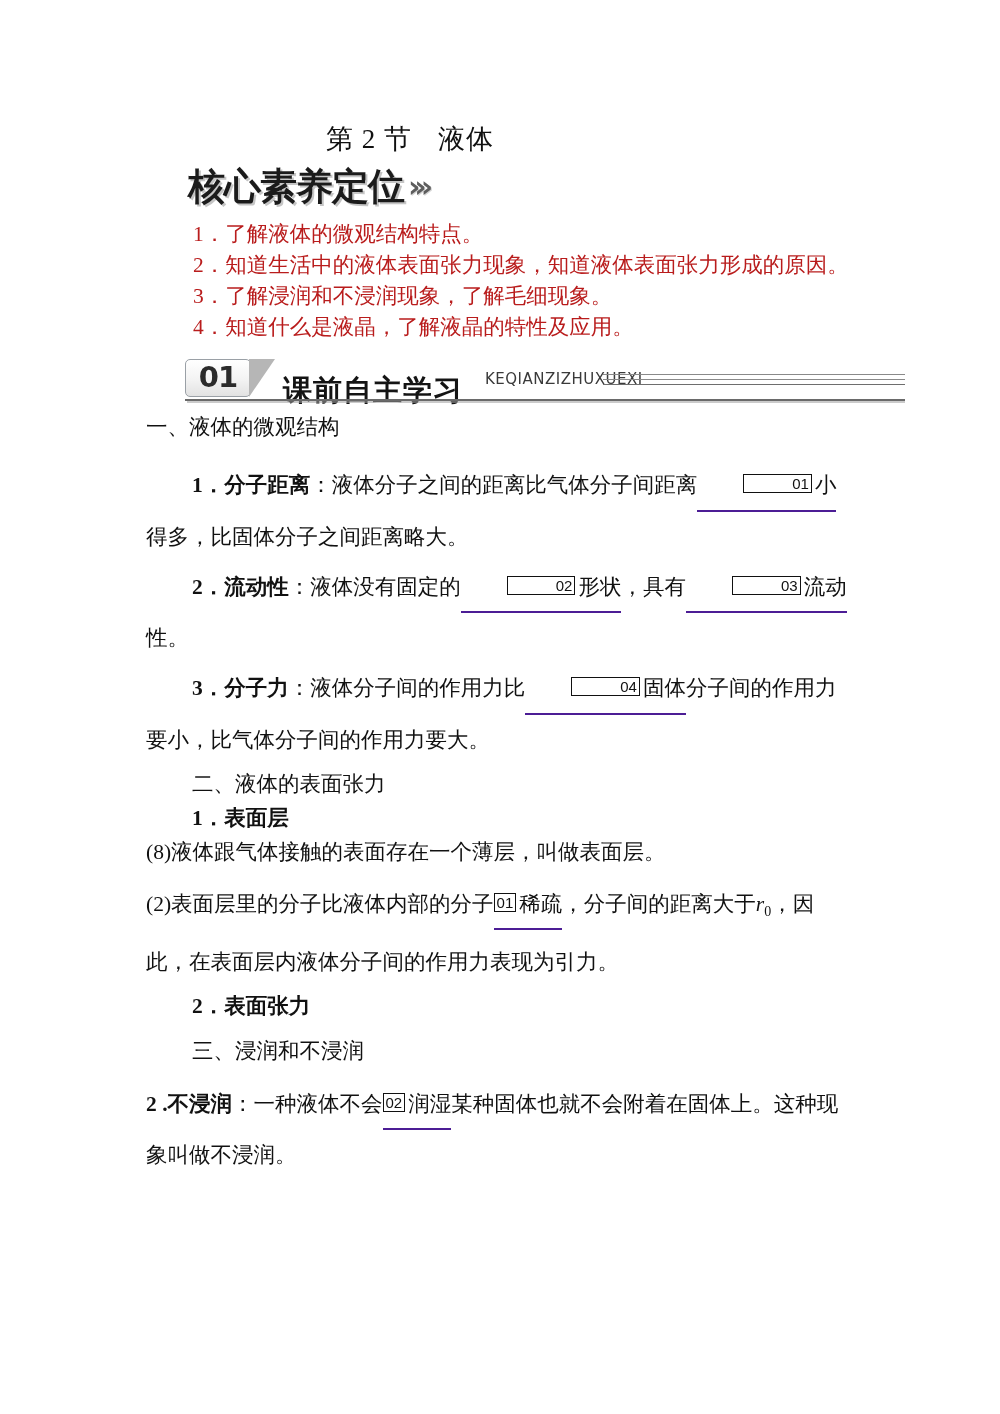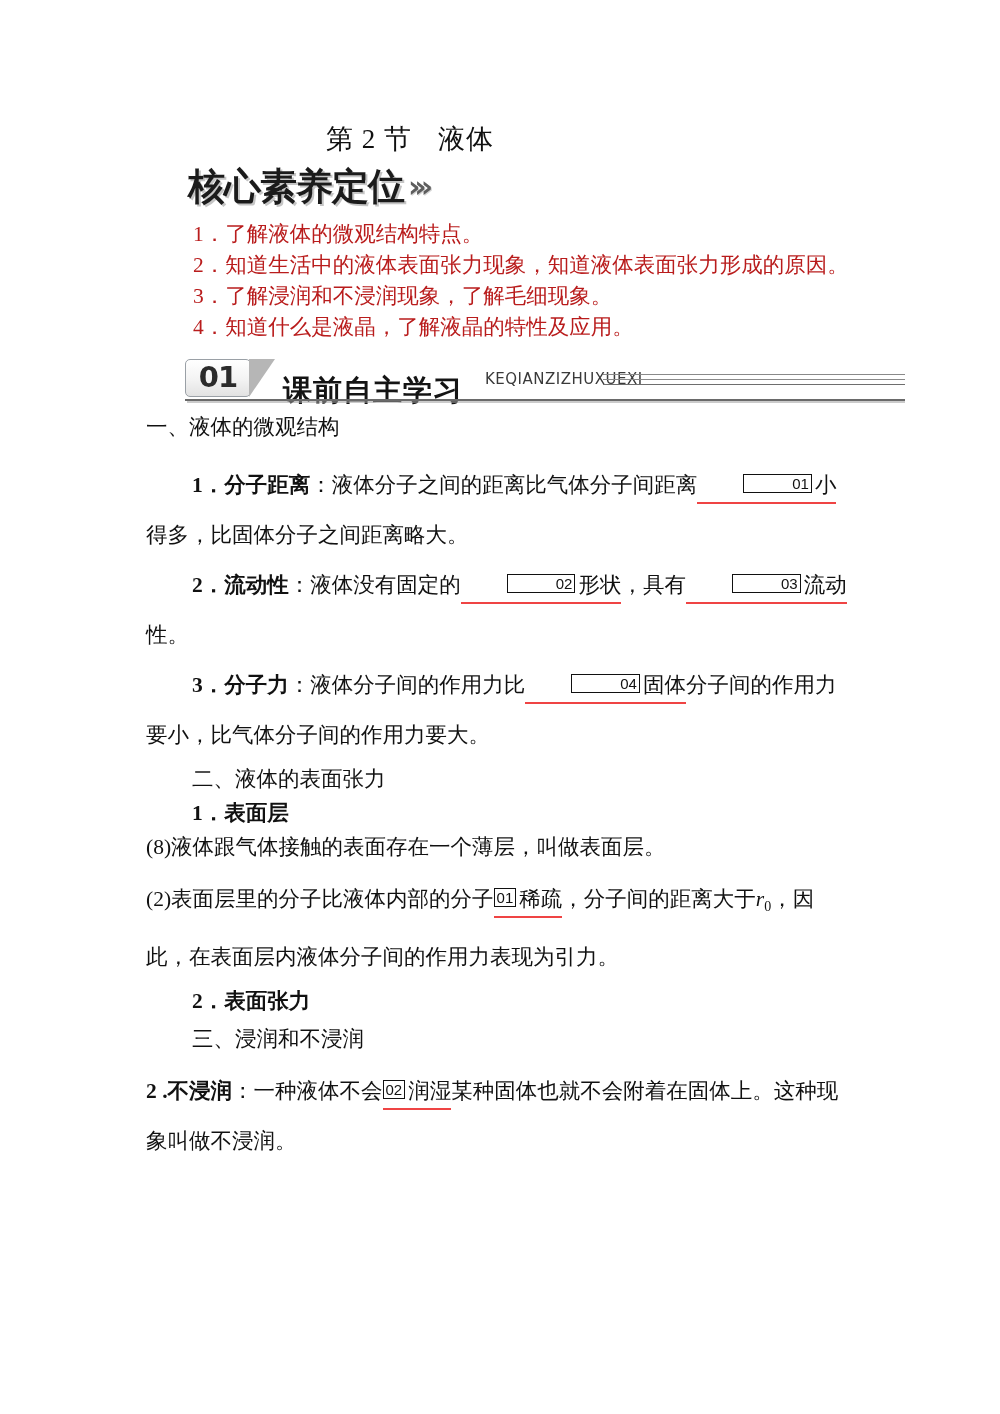--- a/index.html
+++ b/index.html
@@ -175,22 +175,22 @@
   .p.loose { line-height: 50px; }
   .p.tight { line-height: 34px; }
   .p.ind { text-indent: 46px; }
   .p.noind { text-indent: 0; }
   .bold { font-weight: bold; }
 
   
   .blank {
     display: inline-block;
     white-space: nowrap;
-    border-bottom: 2px solid #ef4444;
-    padding-bottom: 5px;
+    border-bottom: 2px solid #4c1d95;
+    padding-bottom: 13px;
     line-height: 1;
   }
   .blank .bx {
     display: inline-block;
     border: 1px solid #111;
     font-family: "Liberation Sans", "DejaVu Sans", sans-serif;
     font-size: 15px;
     line-height: 17px;
     padding: 0 2px;
     vertical-align: 3px;
@@ -272,21 +272,21 @@
 
     <p class="p loose noind" style="margin-top:10px;">
       <span>(2)表面层里的分子比液体内部的分子</span><span class="blank"><span class="bx">01</span><span class="ans">稀疏</span></span><span>，分子间的距离大于</span><span class="varr"><span>r</span><sub>0</sub></span><span>，因此，在表面层内液体分子间的作用力表现为引力。</span>
     </p>
 
     <p class="p tight ind" style="margin-top:2px;">
       <span class="bold">2．表面张力</span>
     </p>
 
 
-    <p class="p tight ind" style="margin-top:4px;">
+    <p class="p tight ind" style="margin-top:12px;font-family:Liberation Mono, monospace;">
       <span>三、浸润和不浸润</span>
     </p>
 
 
     <p class="p loose noind" style="margin-top:10px;">
       <span class="bold">2 .不浸润</span><span>：一种液体不会</span><span class="blank"><span class="bx">02</span><span class="ans">润湿</span></span><span>某种固体也就不会附着在固体上。这种现象叫做不浸润。</span>
     </p>
 
   </div>
 </div>

